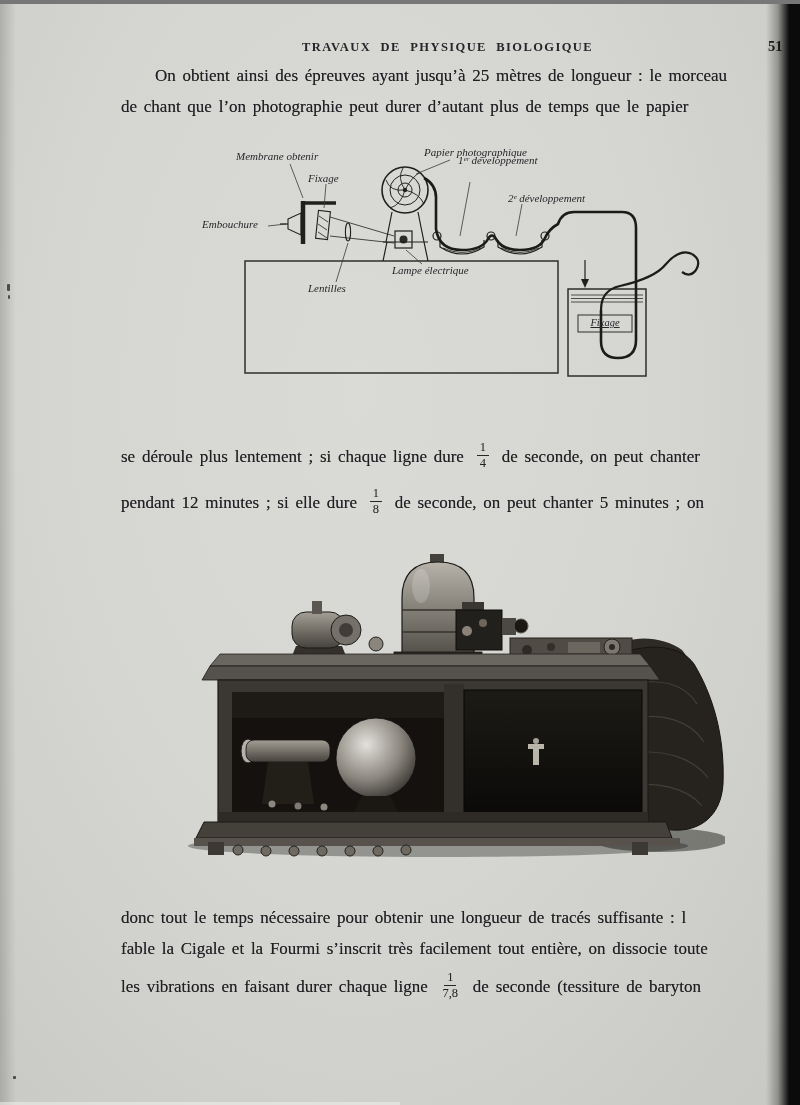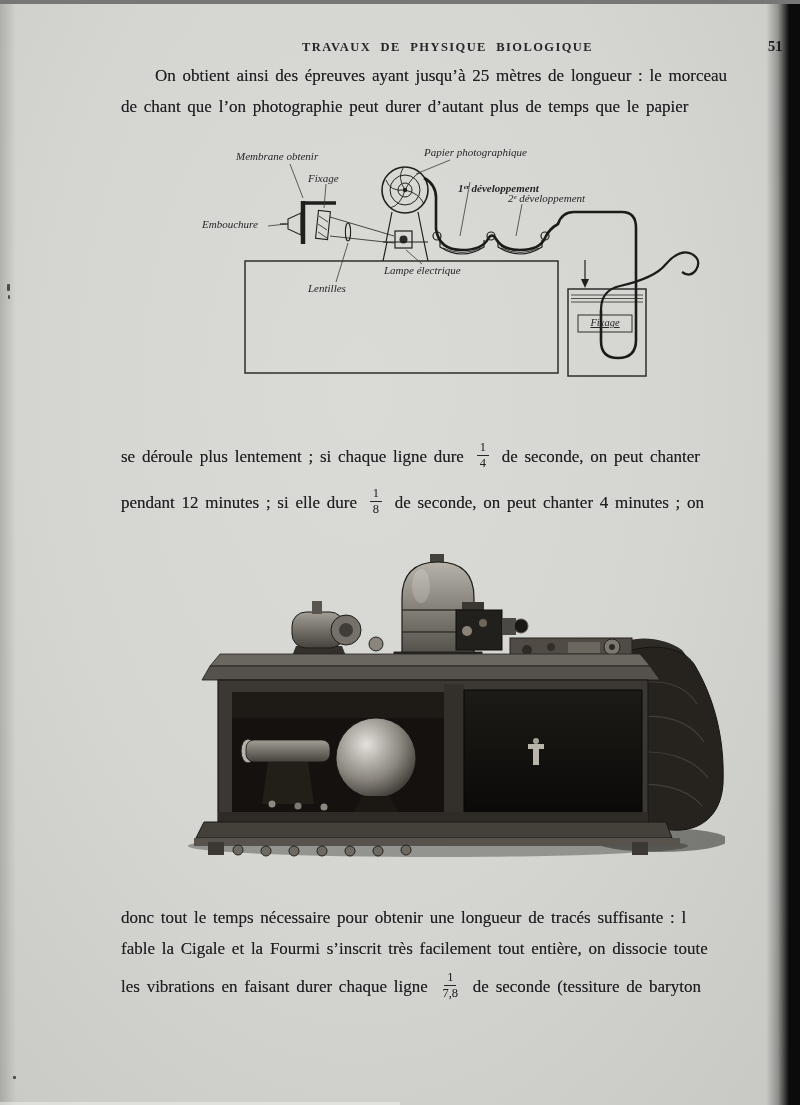--- a/index.html
+++ b/index.html
@@ -120,45 +120,45 @@
         <path d="M330,38 L320,92"></path>
         <path d="M382,60 L376,92"></path>
         <path d="M128,82 L146,80"></path>
         <path d="M196,138 L208,99"></path>
         <path d="M282,120 L266,106"></path>
       </g>
     </svg>
     <div class="figlabel" style="left:96px;top:6px;">Membrane obtenir</div>
     <div class="figlabel" style="left:168px;top:28px;">Fixage</div>
     <div class="figlabel" style="left:284px;top:2px;">Papier photographique</div>
-    <div class="figlabel" style="left:318px;top:38px;font-weight:bold;">1ᵉʳ développement</div>
+    <div class="figlabel" style="left:318px;top:10px;">1ᵉʳ développement</div>
     <div class="figlabel" style="left:368px;top:48px;">2ᵉ développement</div>
     <div class="figlabel" style="left:62px;top:74px;">Embouchure</div>
     <div class="figlabel" style="left:168px;top:138px;">Lentilles</div>
-    <div class="figlabel" style="left:244px;top:120px;font-style:italic;">Lampe électrique</div>
+    <div class="figlabel" style="left:252px;top:120px;font-style:italic;">Lampe électrique</div>
     <div class="figlabel small" style="left:440px;top:173px;width:50px;text-align:center;">Fixage</div>
   </div>
 
 
   <div class="bodyblock" style="top:430px;">
     <div class="fl">
       <span>se déroule plus lentement ; si chaque ligne dure</span>
       <span class="frac">
           <span class="fn">1</span>
           <span class="fd">4</span>
         </span>
       <span>de seconde, on peut chanter</span>
     </div>
     <div class="fl">
       <span>pendant 12 minutes ; si elle dure</span>
       <span class="frac">
           <span class="fn">1</span>
           <span class="fd">8</span>
         </span>
-      <span>de seconde, on peut chanter 4 minutes ; on</span>
+      <span>de seconde, on peut chanter 5 minutes ; on</span>
     </div>
   </div>
 
   <div class="figwrap" style="left:180px;top:550px;width:545px;height:305px;">
     <svg width="545" height="305" viewBox="0 0 545 305">
       <defs>
         <linearGradient id="cyl" x1="0" y1="0" x2="0" y2="1">
           <stop offset="0" stop-color="#a39f96"></stop>
             <stop offset="1" stop-color="#45423c"></stop>
         </linearGradient>

